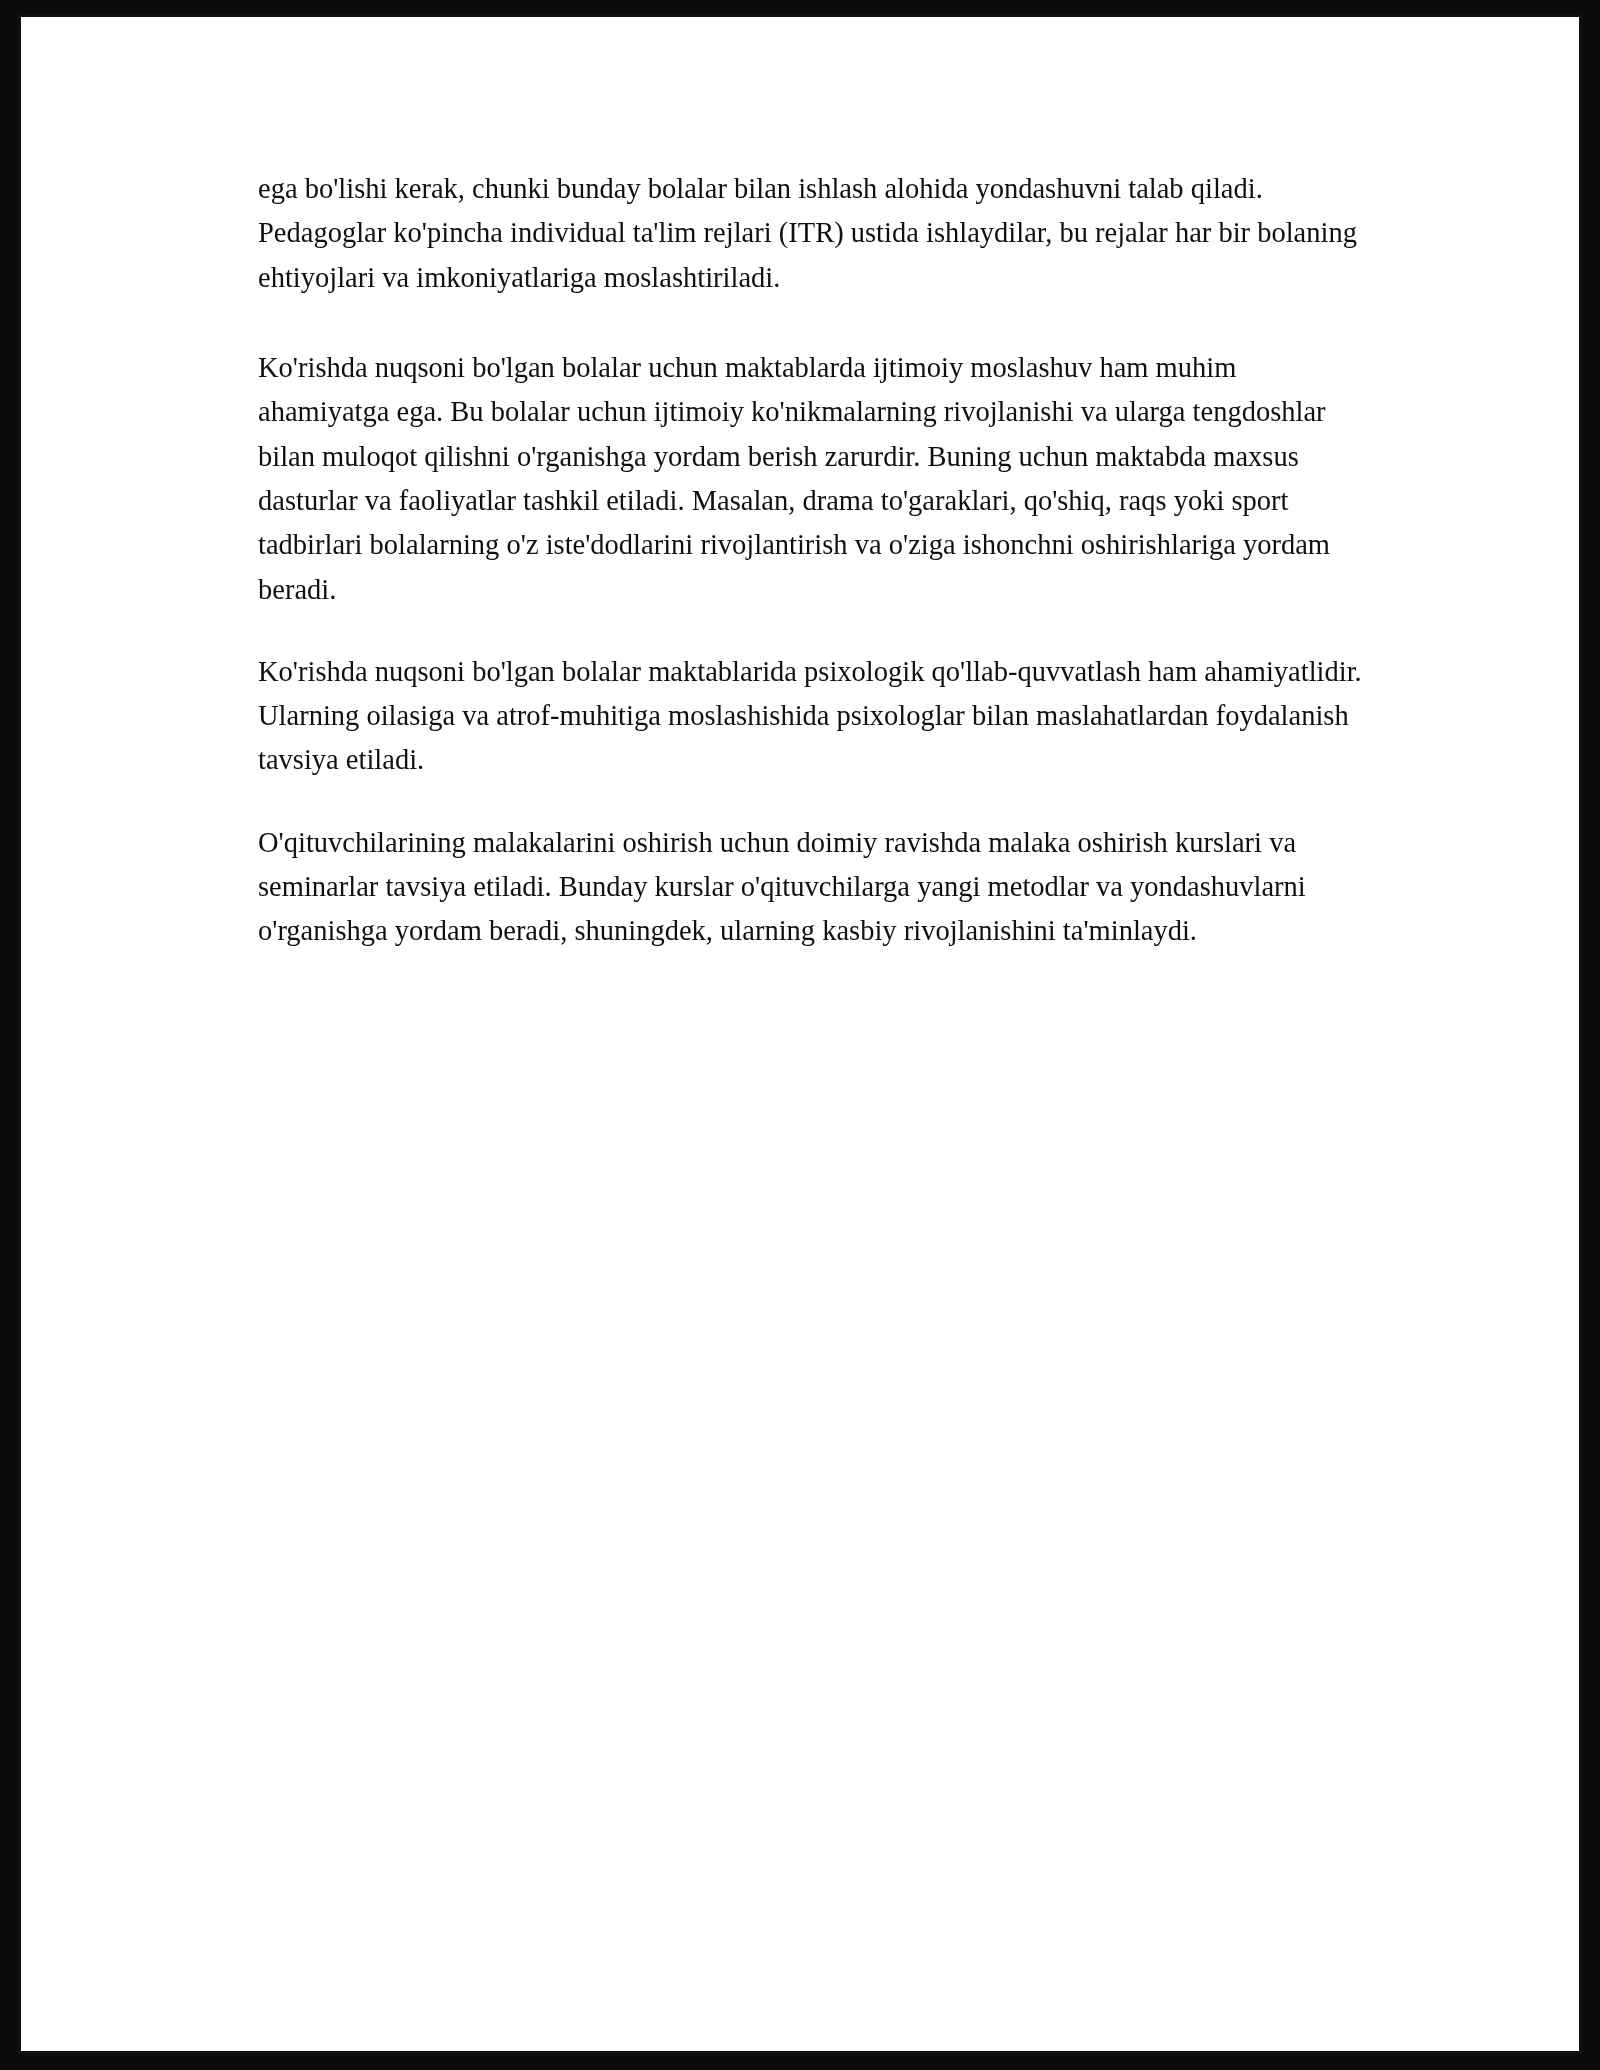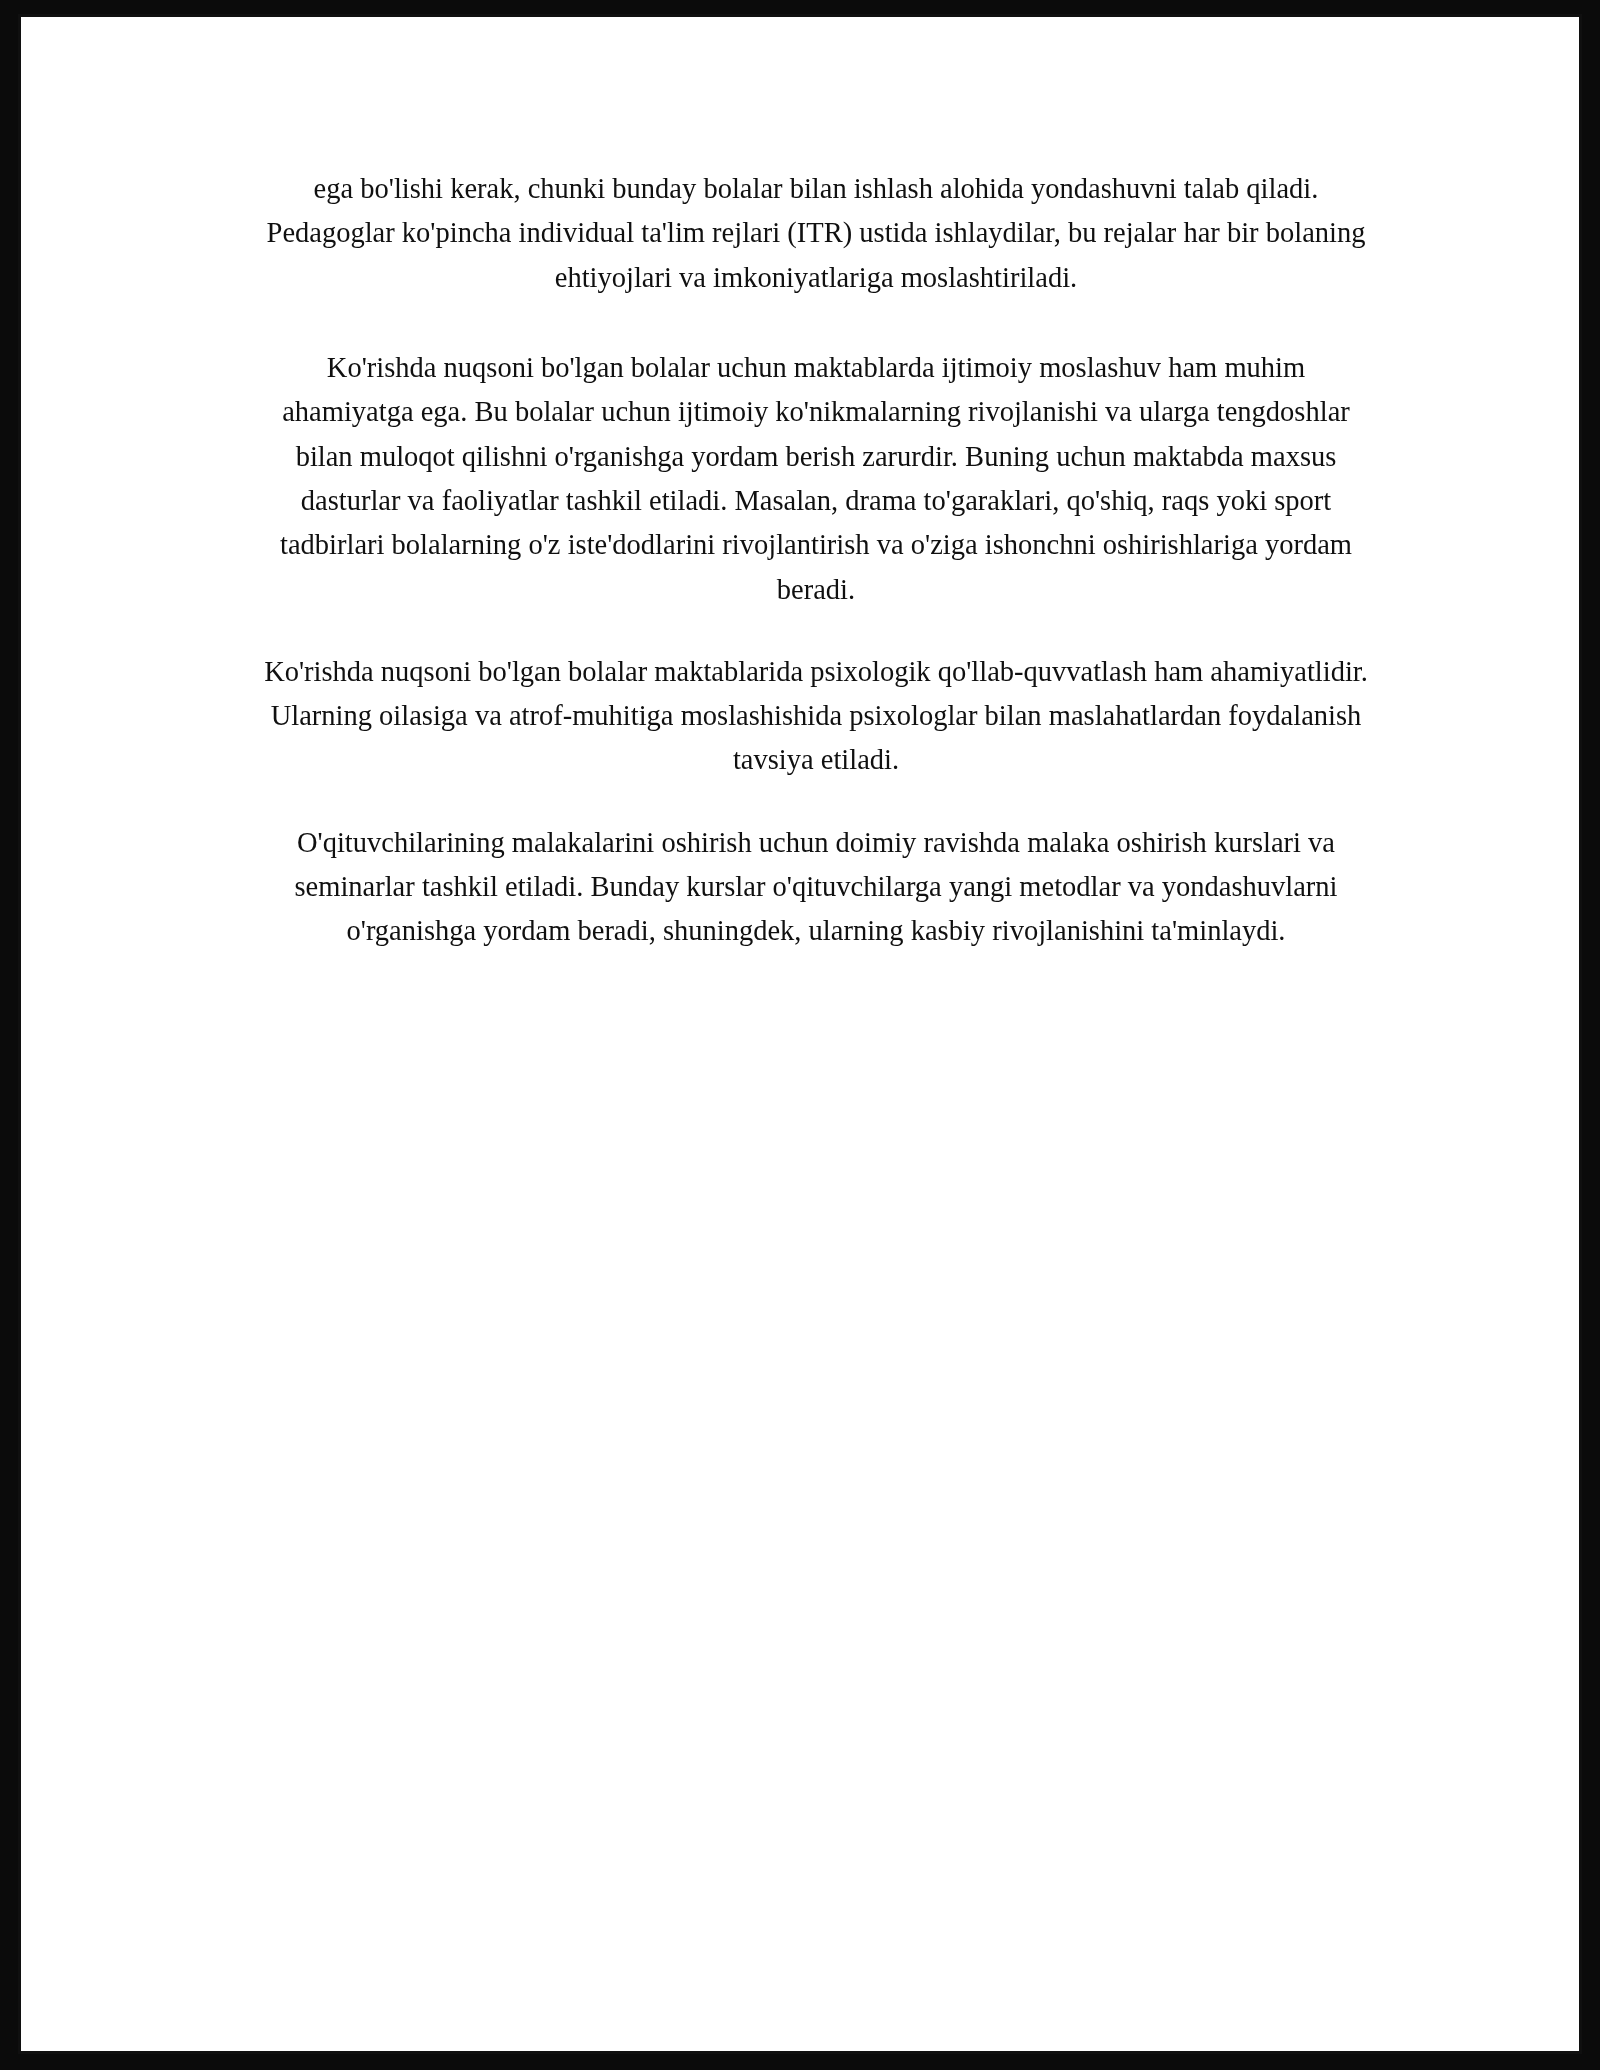--- a/index.html
+++ b/index.html
@@ -28,37 +28,37 @@
     height: 100%;
     box-sizing: border-box;
     border: 3px solid #101010;
     padding: 150px 205px 60px 237px;
     position: relative;
   }
   .doc-body {
     color: #101010;
     font-size: 28.5px;
     line-height: 1.555;
-    text-align: center;
+    text-align: left;
   }
   .doc-body p {
     margin: 0 0 38px 0;
   }
   .doc-body p:last-child {
     margin-bottom: 0;
   }
   .p-first {
     margin-bottom: 46px !important;
   }
 </style>
 </head>
 <body>
 
 <div class="page-frame">
   <div class="page-sheet">
     <div class="doc-body">
       <p class="p-first">ega bo'lishi kerak, chunki bunday bolalar bilan ishlash alohida yondashuvni talab qiladi. Pedagoglar ko'pincha individual ta'lim rejlari (ITR) ustida ishlaydilar, bu rejalar har bir bolaning ehtiyojlari va imkoniyatlariga moslashtiriladi.</p>
       <p>Ko'rishda nuqsoni bo'lgan bolalar uchun maktablarda ijtimoiy moslashuv ham muhim ahamiyatga ega. Bu bolalar uchun ijtimoiy ko'nikmalarning rivojlanishi va ularga tengdoshlar bilan muloqot qilishni o'rganishga yordam berish zarurdir. Buning uchun maktabda maxsus dasturlar va faoliyatlar tashkil etiladi. Masalan, drama to'garaklari, qo'shiq, raqs yoki sport tadbirlari bolalarning o'z iste'dodlarini rivojlantirish va o'ziga ishonchni oshirishlariga yordam beradi.</p>
       <p>Ko'rishda nuqsoni bo'lgan bolalar maktablarida psixologik qo'llab-quvvatlash ham ahamiyatlidir. Ularning oilasiga va atrof-muhitiga moslashishida psixologlar bilan maslahatlardan foydalanish tavsiya etiladi.</p>
-      <p>O'qituvchilarining malakalarini oshirish uchun doimiy ravishda malaka oshirish kurslari va seminarlar tashkil etiladi. Bunday kurslar o'qituvchilarga yangi metodlar va yondashuvlarni o'rganishga yordam beradi, shuningdek, ularning kasbiy rivojlanishini ta'minlaydi.</p>
+      <p>O'qituvchilarining malakalarini oshirish uchun doimiy ravishda malaka oshirish kurslari va seminarlar tavsiya etiladi. Bunday kurslar o'qituvchilarga yangi metodlar va yondashuvlarni o'rganishga yordam beradi, shuningdek, ularning kasbiy rivojlanishini ta'minlaydi.</p>
     </div>
   </div>
 </div>
 
 </body></html>

